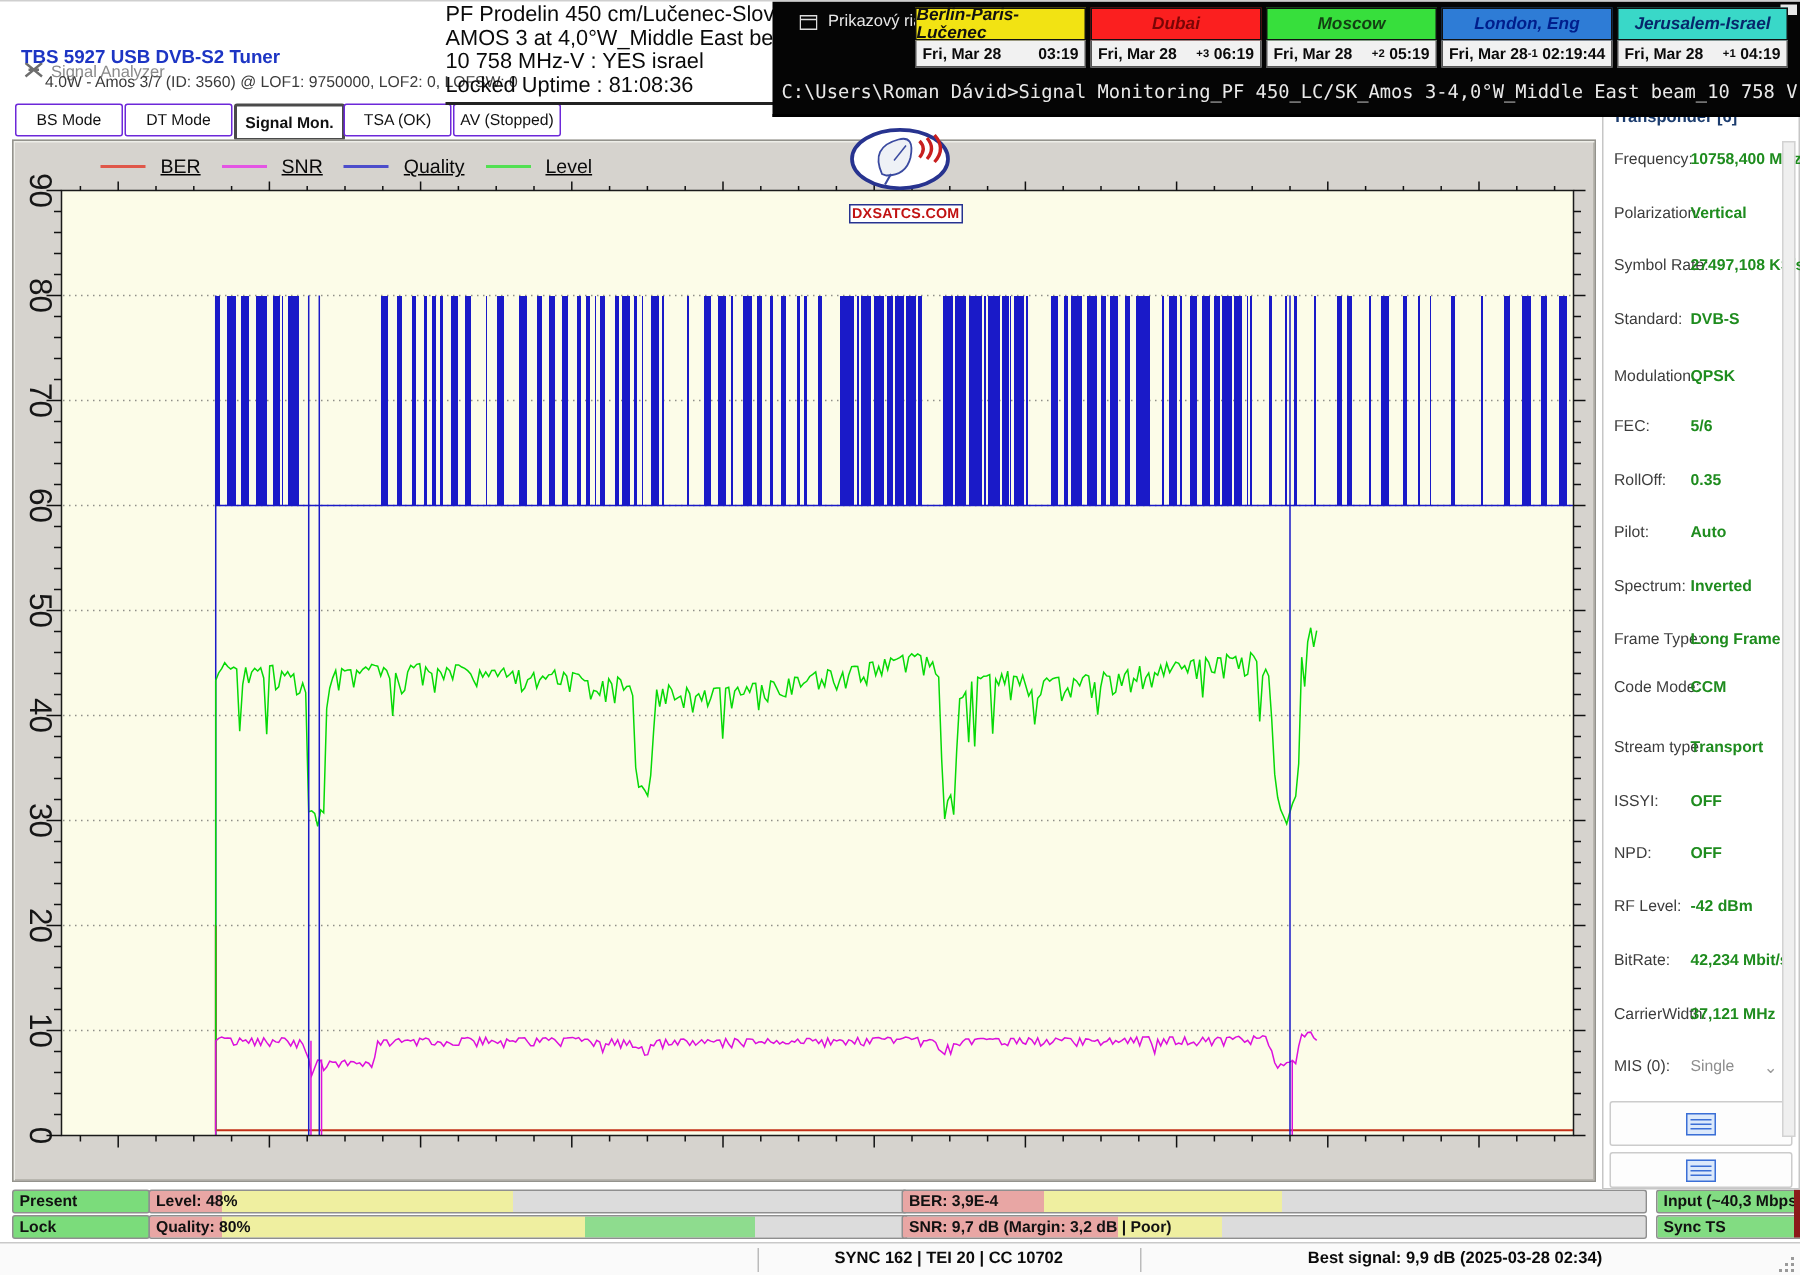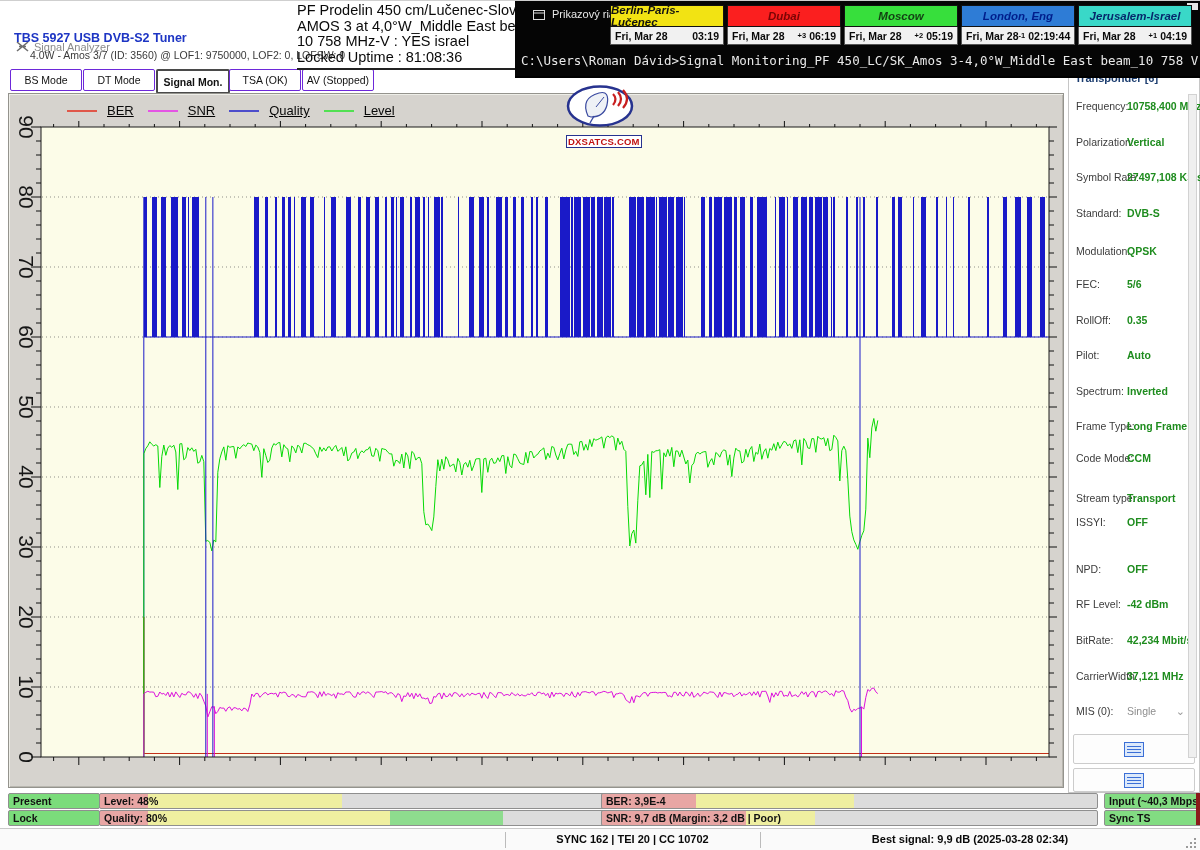--- a/index.html
+++ b/index.html
@@ -533,21 +533,21 @@
         <span class="tp-value">Long Frame</span>
       </div>
       <div class="tp-row" style="top: 384px;">
         <span class="tp-label">Code Mode:</span>
         <span class="tp-value">CCM</span>
       </div>
       <div class="tp-row" style="top: 423.6px;">
         <span class="tp-label">Stream type:</span>
         <span class="tp-value">Transport</span>
       </div>
-      <div class="tp-row" style="top: 448px;">
+      <div class="tp-row" style="top: 460px;">
         <span class="tp-label">ISSYI:</span>
         <span class="tp-value">OFF</span>
       </div>
       <div class="tp-row" style="top: 494.8px;">
         <span class="tp-label">NPD:</span>
         <span class="tp-value">OFF</span>
       </div>
       <div class="tp-row" style="top: 530.4px;">
         <span class="tp-label">RF Level:</span>
         <span class="tp-value">-42 dBm</span>

